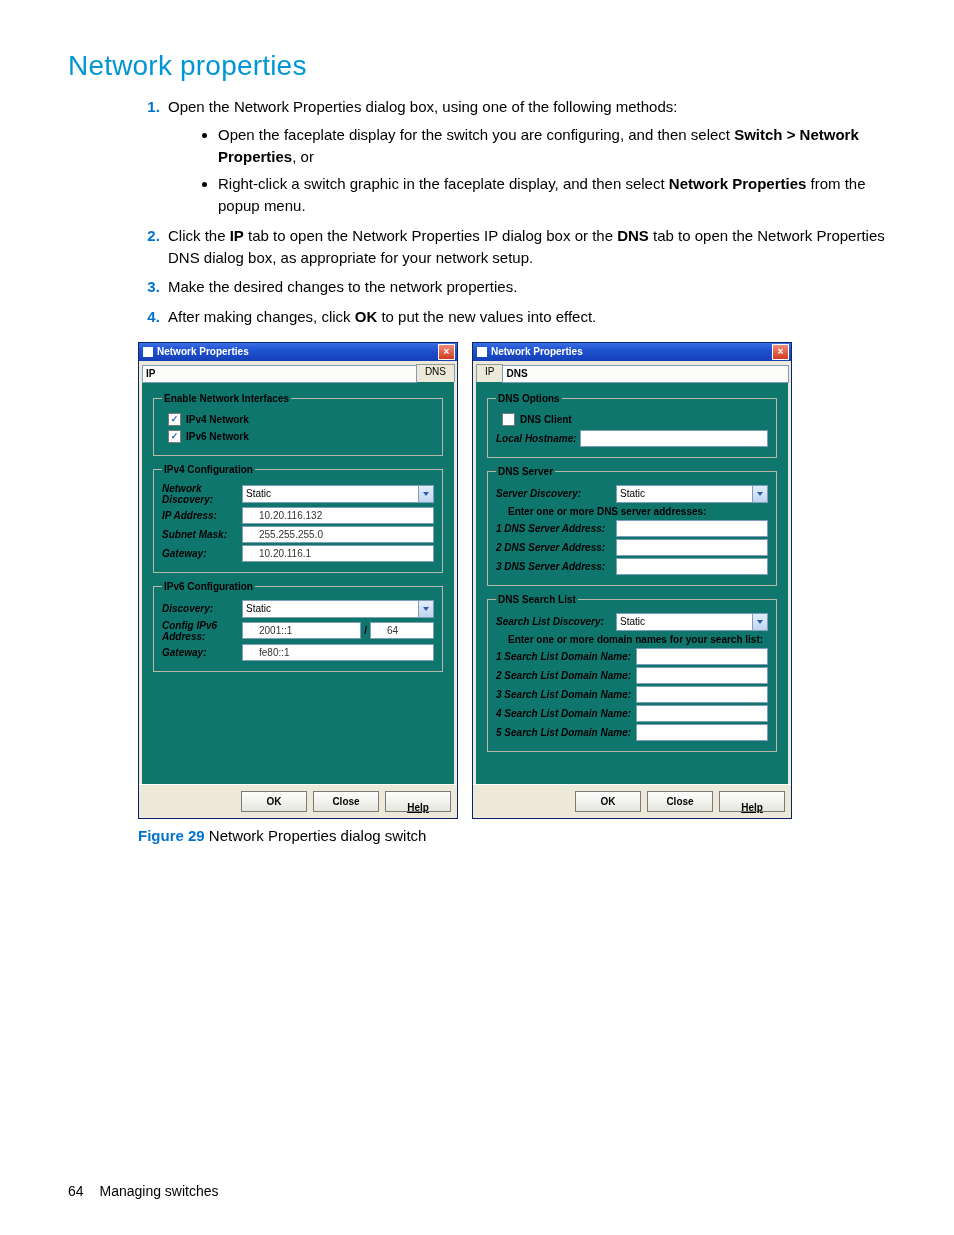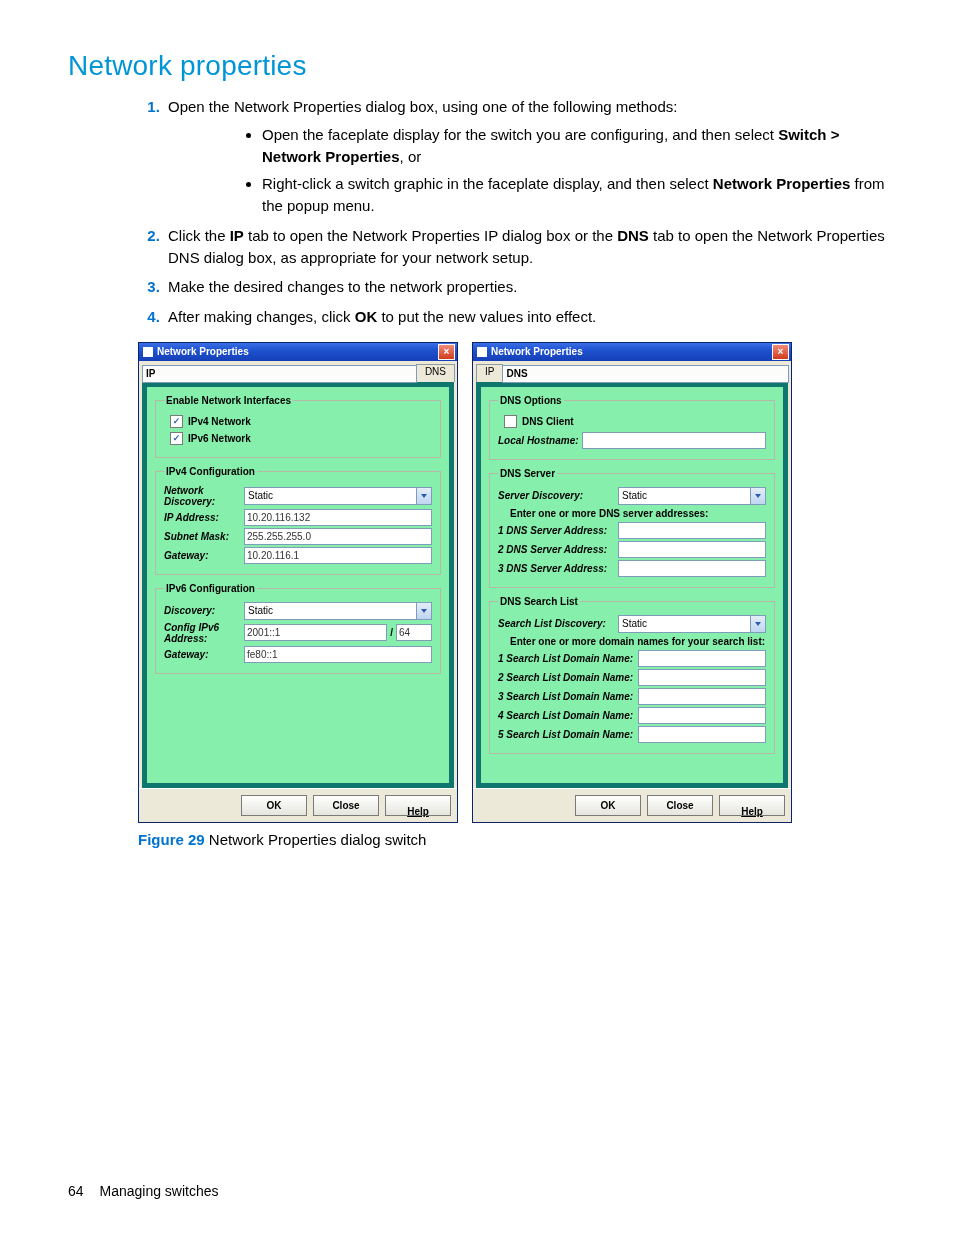--- a/index.html
+++ b/index.html
@@ -20,21 +20,21 @@
   margin: 0 0 14px 0;
   letter-spacing: 0.2px;
 }
 .intro, ol, ul, li { font-size: 15px; line-height: 1.45; }
 .indent { margin-left: 70px; }
 .link { color:#0073cf; }
 ol.steps { margin: 8px 0 10px 70px; padding-left: 26px; }
 ol.steps > li { margin-bottom: 8px; padding-left: 4px;}
 ol.steps > li::marker { color:#0073cf; font-weight: bold; }
 ul.sub { list-style: disc; margin: 6px 0 6px 30px; padding-left: 20px; }
-ul.sub li { margin-bottom: 6px; margin-left: 44px; }
+ul.sub li { margin-bottom: 6px; }
 b { font-weight: bold; }
 
 
 .shots { margin: 14px 0 8px 70px; display:flex; gap:14px; }
 .dlg {
   width: 318px;
   border: 1px solid #0a246a;
   background: #ece9d8;
   font-family: Tahoma, Arial, sans-serif;
   font-size: 10px;
@@ -58,38 +58,38 @@
 }
 .tabs { padding: 3px 3px 0 3px; background:#ece9d8; }
 .tabrow { display:flex; }
 .tab {
   border:1px solid #919b9c; border-bottom:none;
   background:#ece9d8; padding:1px 8px; font-size:10px;
   margin-right:-1px;
 }
 .tab.sel { background:#fcfcfa; font-weight:bold; position:relative; top:1px; }
 .tabpane {
-  border:5px solid #0f766e; background:#86efac;
+  border:3px solid #0f766e; background:#0f766e;
   padding:8px 8px 8px 8px;
   flex:1;
 }
 fieldset.grp {
   border:1px solid #b8b8a8;
   margin:0 0 8px 0; padding: 6px 8px 8px 8px;
 }
 fieldset.grp legend { font-size:10px; font-weight:bold; padding:0 2px; }
 .ck { display:flex; align-items:center; gap:5px; margin:3px 0 4px 6px; font-weight:bold;}
 .ckbox { width:11px; height:11px; border:1px solid #7a7a7a; background:#fff; display:flex; align-items:center; justify-content:center; font-size:9px; color:#2a5db0;}
 .row { display:flex; align-items:center; margin:2px 0; }
 .row .lab { font-weight:bold; font-size:10px;font-style:italic; }
 .row .labw { width: 80px; }
 .row .labw2 { width: 120px; }
 .inp {
   height:15px; border:1px solid #7f9db9; background:#fff;
-  font-size:10px; padding:0 2px; display:flex; align-items:center;
+  font-size:10px; padding:0 16px; display:flex; align-items:center;
   color:#333; flex:1;
 }
 .sel {
   height:16px; border:1px solid #7f9db9; background:#fff;
   display:flex; align-items:center; justify-content:space-between;
   padding:0 0 0 3px; flex:1; font-size:10px;
 }
 .selbtn { width:14px; height:100%; background:linear-gradient(#e4edf9,#c0d5f0); border-left:1px solid #7f9db9; display:flex; align-items:center; justify-content:center;}
 .tri { width:0;height:0;border-left:3px solid transparent;border-right:3px solid transparent;border-top:4px solid #2a5db0;}
 .hint { font-weight:bold; font-size:10px; margin:3px 0 3px 12px;}

